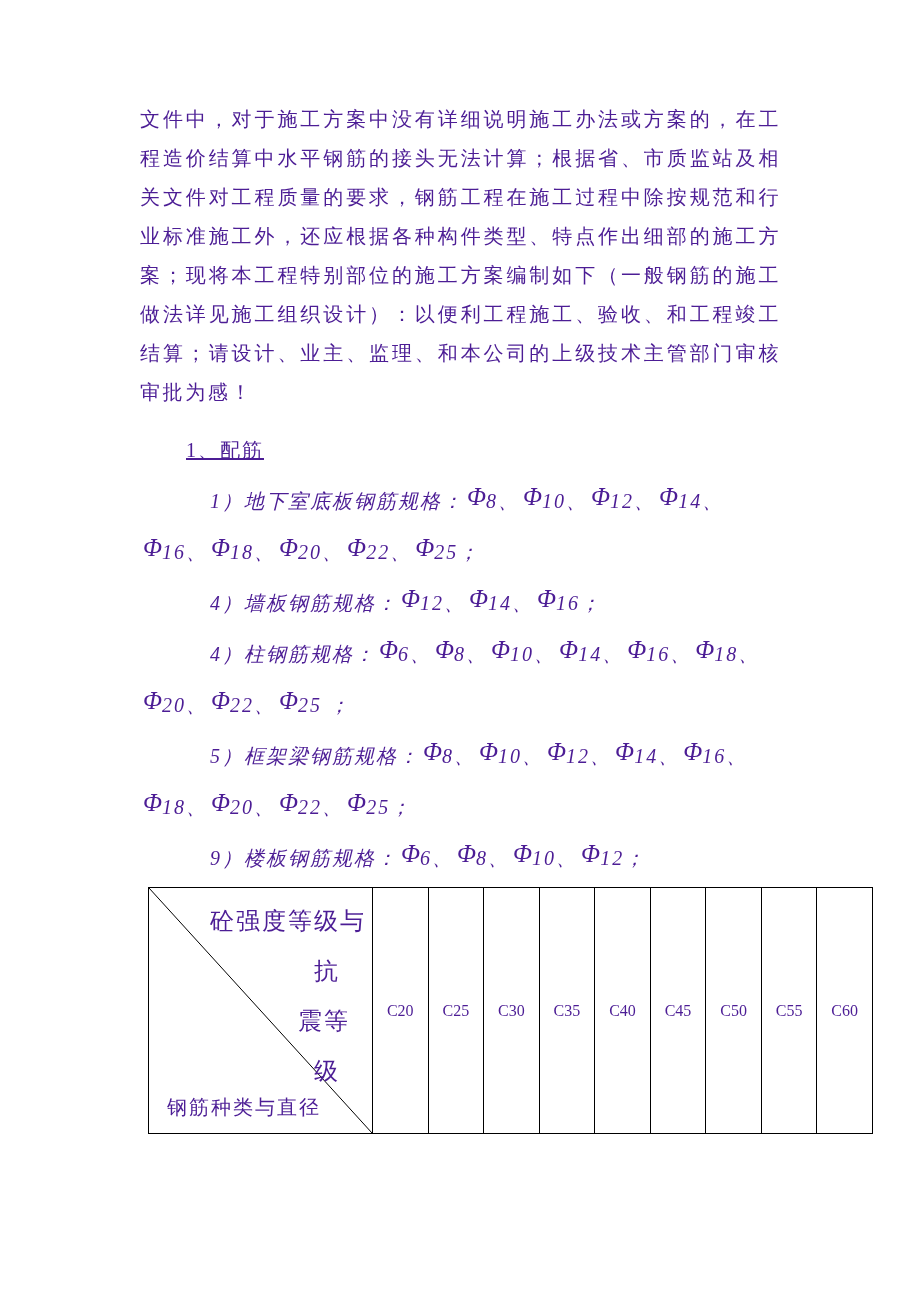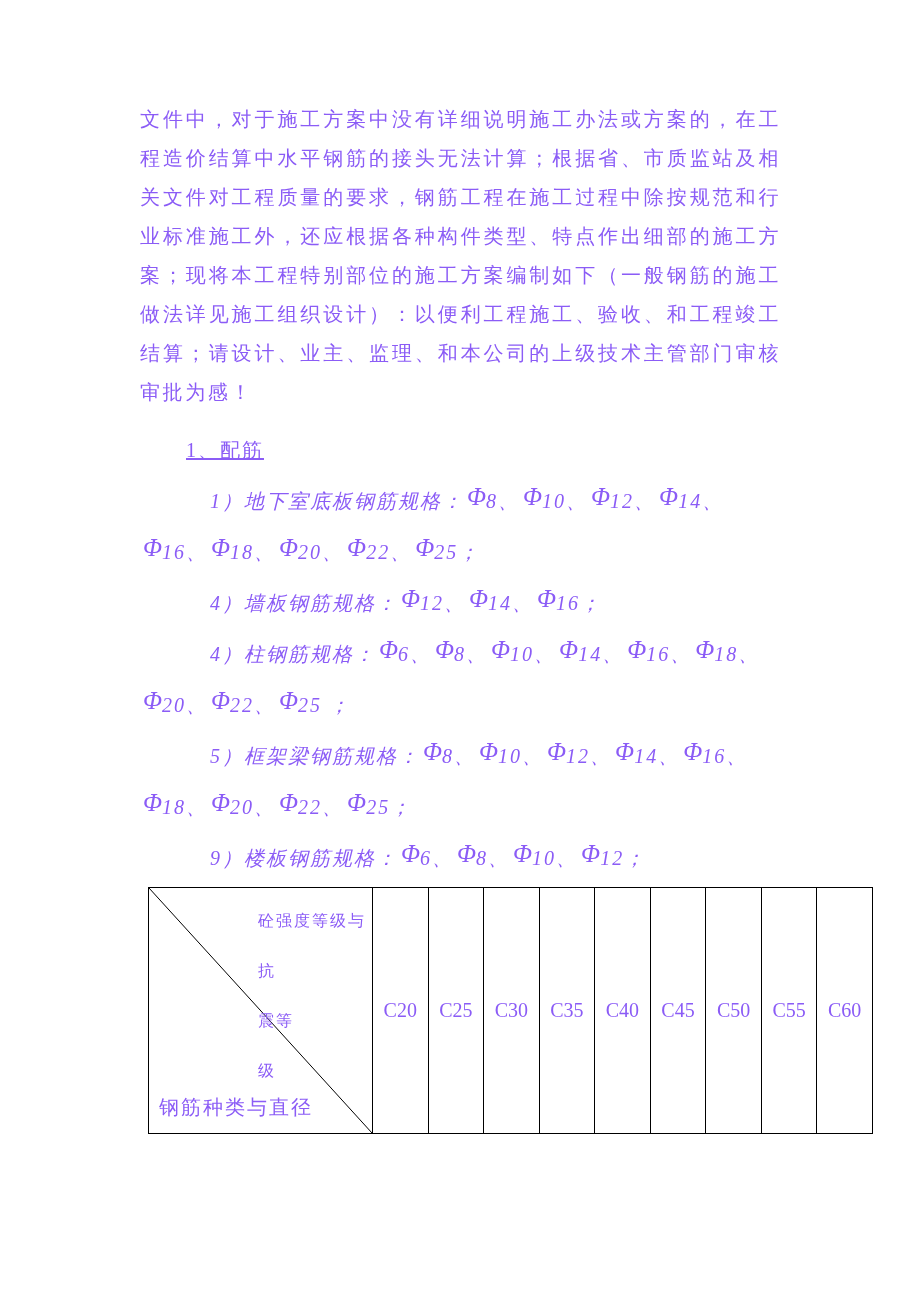--- a/index.html
+++ b/index.html
@@ -3,21 +3,21 @@
 <meta charset="utf-8">
 <style>
   * { margin: 0; padding: 0; box-sizing: border-box; }
   html, body { background: #ffffff; }
   .page {
     width: 920px;
     height: 1302px;
     background: #ffffff;
     padding: 100px 139px 0 140px;
     font-family: "Liberation Serif", serif;
-    color: #8b5cf6;
+    color: #4c1d95;
     position: relative;
     overflow: hidden;
   }
   .intro {
     font-size: 20px;
     line-height: 39px;
     letter-spacing: 2.6px;
     text-align: justify;
   }
   .heading {
@@ -57,39 +57,39 @@
     margin-left: 8px;
   }
   .anchor-table td { border: 1px solid #000000; padding: 0; }
   .corner-cell { width: 224px; }
   .corner-inner { position: relative; width: 100%; height: 245px; }
   .diag-svg { position: absolute; left: 0; top: 0; width: 100%; height: 100%; display: block; }
   .corner-top {
     position: absolute;
     top: 8px;
     right: 6px;
-    text-align: left;
-    font-size: 16px;
+    text-align: right;
+    font-size: 24px;
     letter-spacing: 2px;
     line-height: 50px;
   }
   .ct-l2 { margin-right: 26px; }
   .ct-l3 { margin-right: 16px; }
   .ct-l4 { margin-right: 26px; }
   .corner-bottom {
     position: absolute;
-    left: 10px;
+    left: 18px;
     bottom: 12px;
     font-size: 20px;
     letter-spacing: 2px;
   }
   .col-cell {
     text-align: center;
     vertical-align: middle;
-    font-size: 20px;
+    font-size: 16px;
     height: 245px;
   }
 </style>
 </head>
 <body>
 
 <div class="page">
 
   <p class="intro">文件中，对于施工方案中没有详细说明施工办法或方案的，在工程造价结算中水平钢筋的接头无法计算；根据省、市质监站及相关文件对工程质量的要求，钢筋工程在施工过程中除按规范和行业标准施工外，还应根据各种构件类型、特点作出细部的施工方案；现将本工程特别部位的施工方案编制如下（一般钢筋的施工做法详见施工组织设计）：以便利工程施工、验收、和工程竣工结算；请设计、业主、监理、和本公司的上级技术主管部门审核审批为感！</p>
 

